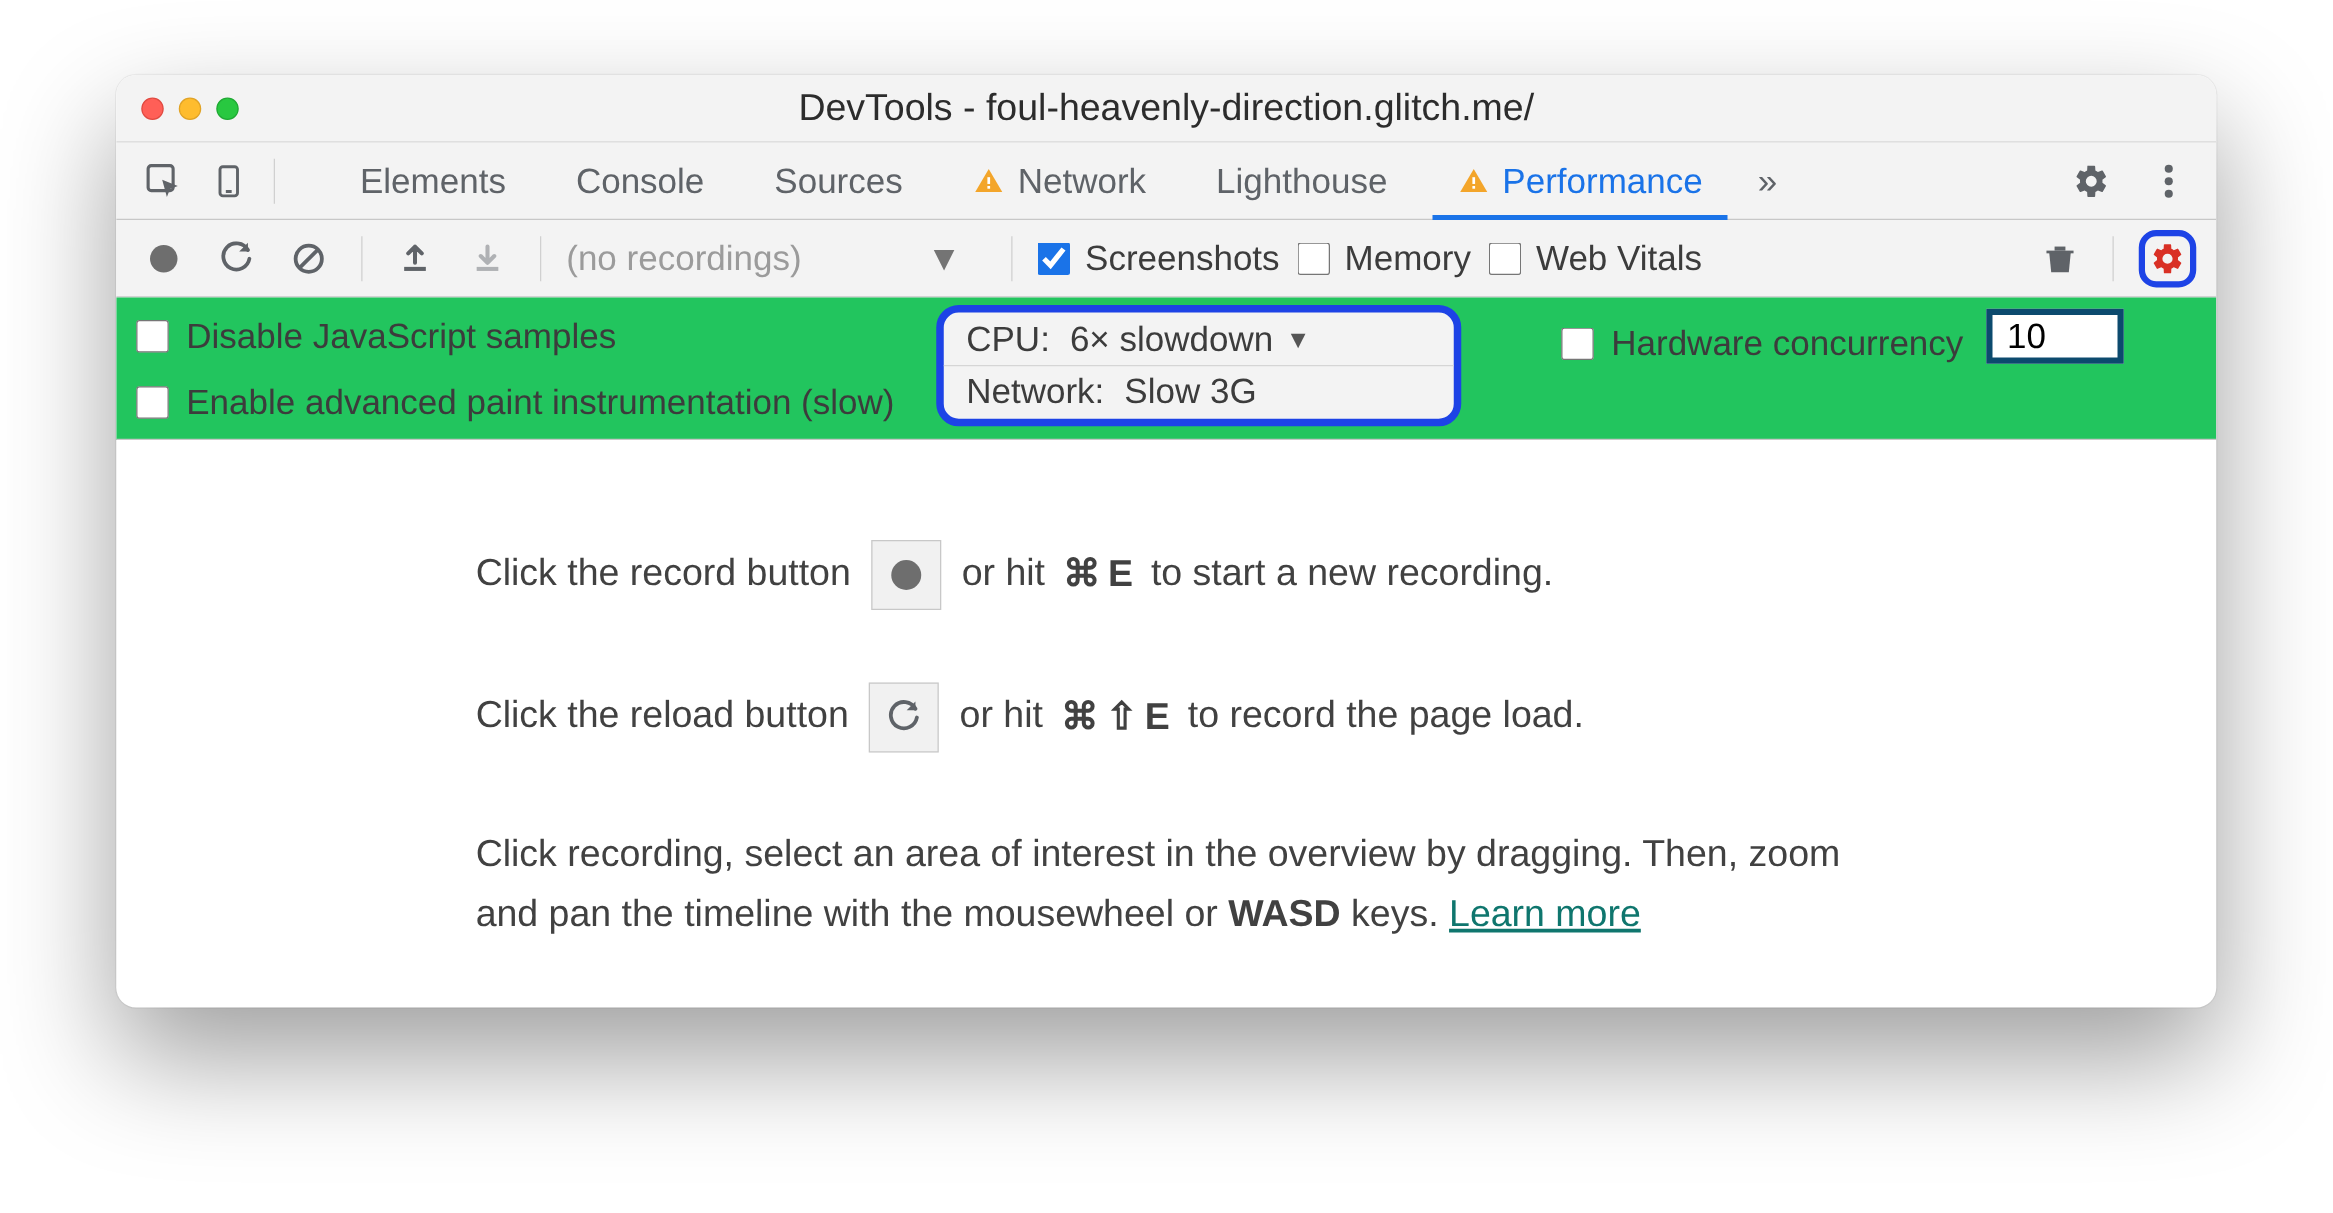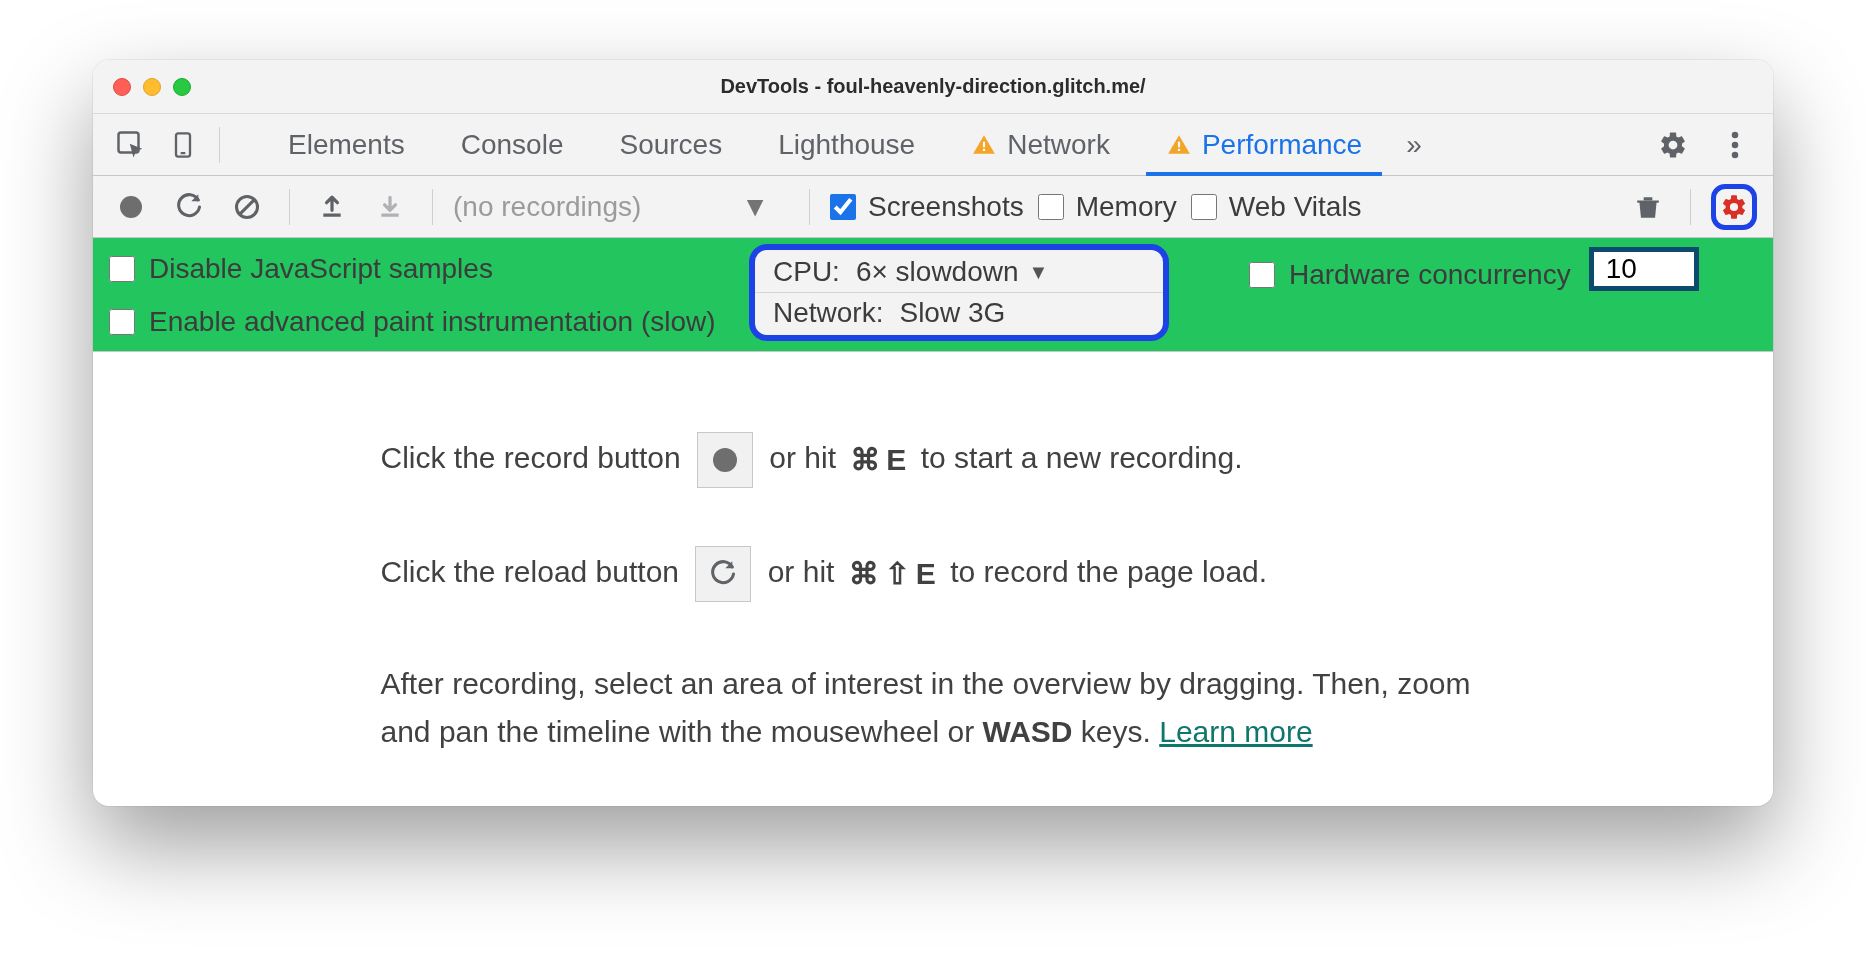--- a/index.html
+++ b/index.html
@@ -22,21 +22,21 @@
     align-items: center;
     padding: 0 20px;
     position: relative;
     border-bottom: 1px solid #d9d9d9;
   }
   .traffic { display: flex; gap: 12px; }
   .traffic .dot { width: 18px; height: 18px; border-radius: 50%; }
   .dot.red    { background: #ff5f57; border: 1px solid #e14a41; }
   .dot.yellow { background: #febc2e; border: 1px solid #e1a325; }
   .dot.green  { background: #28c840; border: 1px solid #1faa33; }
-  .titlebar .title { position: absolute; left: 0; right: 0; text-align: center; font-size: 20px; color: #2c2c2c; font-weight: 700; pointer-events: none; }
+  .titlebar .title { position: absolute; left: 0; right: 0; text-align: center; font-size: 30px; color: #2c2c2c; font-weight: 400; pointer-events: none; }
 
   
   .tabbar {
     height: 62px;
     background: #f3f3f3;
     border-bottom: 1px solid #c7c7c7;
     display: flex;
     align-items: center;
     padding: 0 16px;
     gap: 8px;
@@ -164,30 +164,30 @@
       <div class="tab">
           <span>Elements</span>
         </div>
       <div class="tab">
           <span>Console</span>
         </div>
       <div class="tab">
           <span>Sources</span>
         </div>
       <div class="tab">
-          <span>Lighthouse</span>
-        </div>
-      <div class="tab">
         <svg class="warn" viewBox="0 0 24 24">
             <path d="M12 3 L22 20 H2 Z" fill="#f3a52a"></path>
             <rect x="11" y="9" width="2" height="5" fill="#fff"></rect>
             <rect x="11" y="15.5" width="2" height="2" fill="#fff"></rect>
           </svg>
         <span>Network</span>
       </div>
+      <div class="tab">
+          <span>Lighthouse</span>
+        </div>
       <div class="tab active">
         <svg class="warn" viewBox="0 0 24 24">
             <path d="M12 3 L22 20 H2 Z" fill="#f3a52a"></path>
             <rect x="11" y="9" width="2" height="5" fill="#fff"></rect>
             <rect x="11" y="15.5" width="2" height="2" fill="#fff"></rect>
           </svg>
         <span>Performance</span>
       </div>
       <div class="tab" style="padding:0 14px;">
           <span>»</span>
@@ -338,17 +338,17 @@
       <span> or hit </span>
       <span class="kbd-group">
           <span class="kbd-sym">⌘</span> 
           <span class="kbd-sym">⇧</span> 
           <span>E</span>
         </span>
       <span> to record the page load.</span>
     </p>
 
     <p class="instr" style="margin-bottom:0">
-      <span>After recording, select an area of interest in the overview by dragging. Then, zoom and pan the timeline with the mousewheel or </span><span class="wasd">WASD</span><span> keys. </span><a href="#">Learn more</a>
+      <span>Click recording, select an area of interest in the overview by dragging. Then, zoom and pan the timeline with the mousewheel or </span><span class="wasd">WASD</span><span> keys. </span><a href="#">Learn more</a>
     </p>
   </div>
 
 </div>
 
 </body></html>

